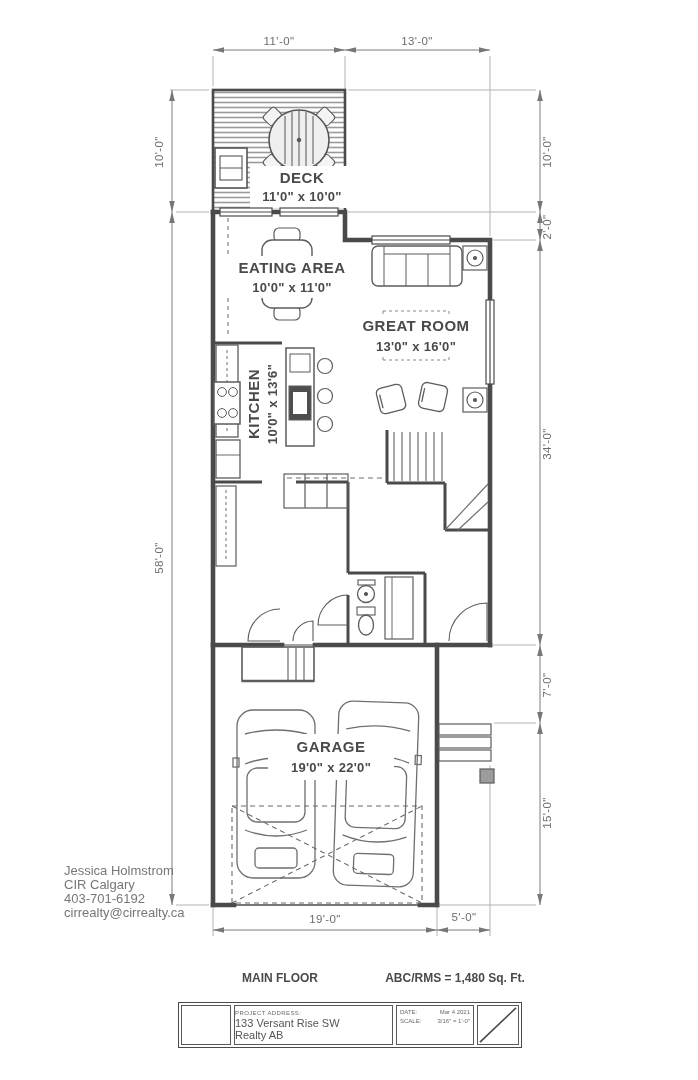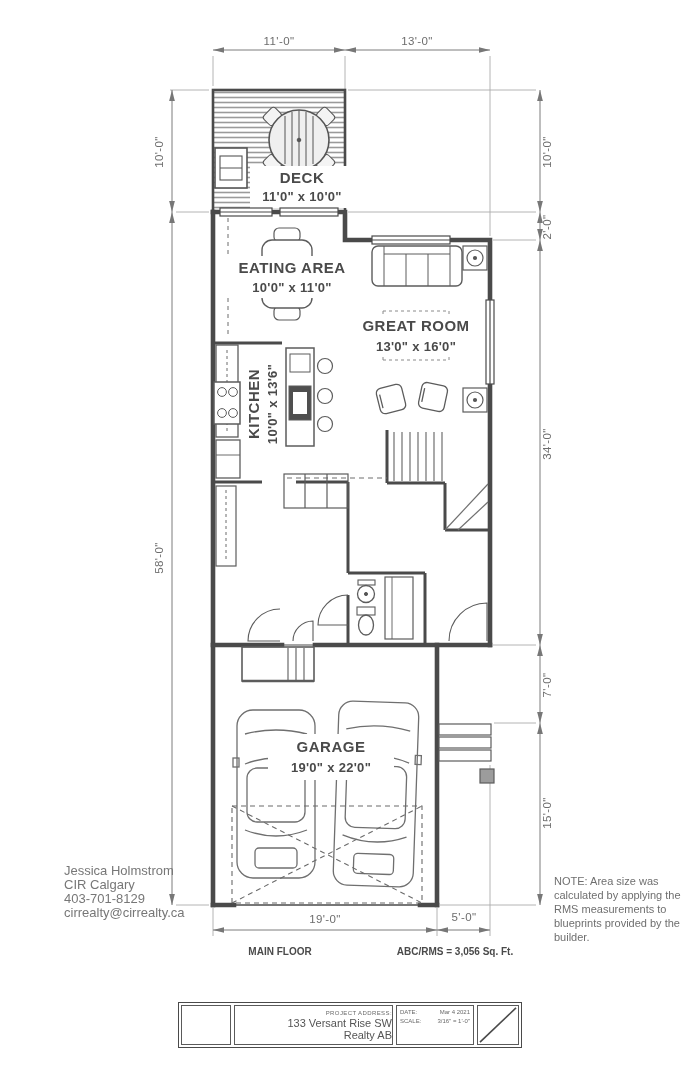--- a/index.html
+++ b/index.html
@@ -6,28 +6,28 @@
   .stage{position:relative;width:698px;height:1080px;background:#ffffff;overflow:hidden;
          font-family:"Liberation Sans", sans-serif;}
   svg{position:absolute;left:0;top:0;}
   svg text{font-family:"Liberation Sans", sans-serif;}
   .rn{font-size:15px;font-weight:bold;fill:#4a4a4a;letter-spacing:.5px;}
   .rs{font-size:13px;font-weight:bold;fill:#4a4a4a;letter-spacing:.3px;}
   .dim{font-size:11.5px;fill:#6d6d6d;letter-spacing:.4px;}
   .overlay{position:absolute;color:#6f6f6f;}
   .agent{left:64px;top:864px;width:180px;font-size:13px;line-height:14px;color:#777;}
   .note{left:554px;top:874px;width:136px;font-size:11px;line-height:14px;color:#6f6f6f;}
-  .area-block{top:941px;text-align:center;color:#4a4a4a;font-weight:bold;font-size:10px;line-height:22px;}
+  .area-block{top:967px;text-align:center;color:#4a4a4a;font-weight:bold;font-size:12px;line-height:22px;}
   .area-main{left:165px;width:230px;}
   .area-total{left:360px;width:190px;}
   .tblock{left:178px;top:1002px;width:344px;height:46px;display:flex;gap:3px;
           border:1.6px solid #4a4a4a;padding:2px;box-sizing:border-box;background:#fff;}
   .tcell{border:1.2px solid #5a5a5a;box-sizing:border-box;position:relative;background:#fff;}
   .tc1{flex:0 0 50px;}
-  .tc2{flex:1;display:flex;flex-direction:column;align-items:flex-end;justify-content:center;}
+  .tc2{flex:1;display:flex;flex-direction:column;align-items:flex-start;justify-content:center;}
   .tc2 .lab{font-size:6px;color:#6a6a6a;letter-spacing:.4px;margin-bottom:1px;}
   .tc2 .addr{font-size:11px;color:#555;line-height:12px;text-align:center;}
   .tc3{flex:0 0 78px;padding:2px 3px;}
   .trow{display:flex;justify-content:space-between;font-size:6px;color:#6a6a6a;line-height:9px;}
   .tc4{flex:0 0 42px;}
 </style>
 </head>
 <body>
 
 <div class="stage">
@@ -318,32 +318,31 @@
     <rect x="439" y="724" width="52" height="11"></rect>
     <rect x="439" y="737" width="52" height="11"></rect>
     <rect x="439" y="750" width="52" height="11"></rect>
     <rect x="480" y="769" width="14" height="14" fill="#9c9c9c"></rect>
   </g>
 </svg>
 
 <div class="overlay agent">
   <div>Jessica Holmstrom</div>
   <div>CIR Calgary</div>
-  <div>403-701-8129</div>
+  <div>403-701-6192</div>
   <div>cirrealty@cirrealty.ca</div>
 </div>
 
-<div class="overlay note">NOTE: Area size was calculated by applying the RMS measurements to blueprints provided by the builder.</div>
 
 <div class="overlay area-block area-main">
   <div>MAIN FLOOR</div>
 </div>
 
 <div class="overlay area-block area-total">
-  <div>ABC/RMS = 3,056 Sq. Ft.</div>
+  <div>ABC/RMS = 1,480 Sq. Ft.</div>
 </div>
 
 <div class="overlay tblock">
   <div class="tcell tc1"></div>
   <div class="tcell tc2">
     <div class="lab">PROJECT ADDRESS:</div>
     <div class="addr">133 Versant Rise SW</div>
     <div class="addr">Realty AB</div>
   </div>
   <div class="tcell tc3">

